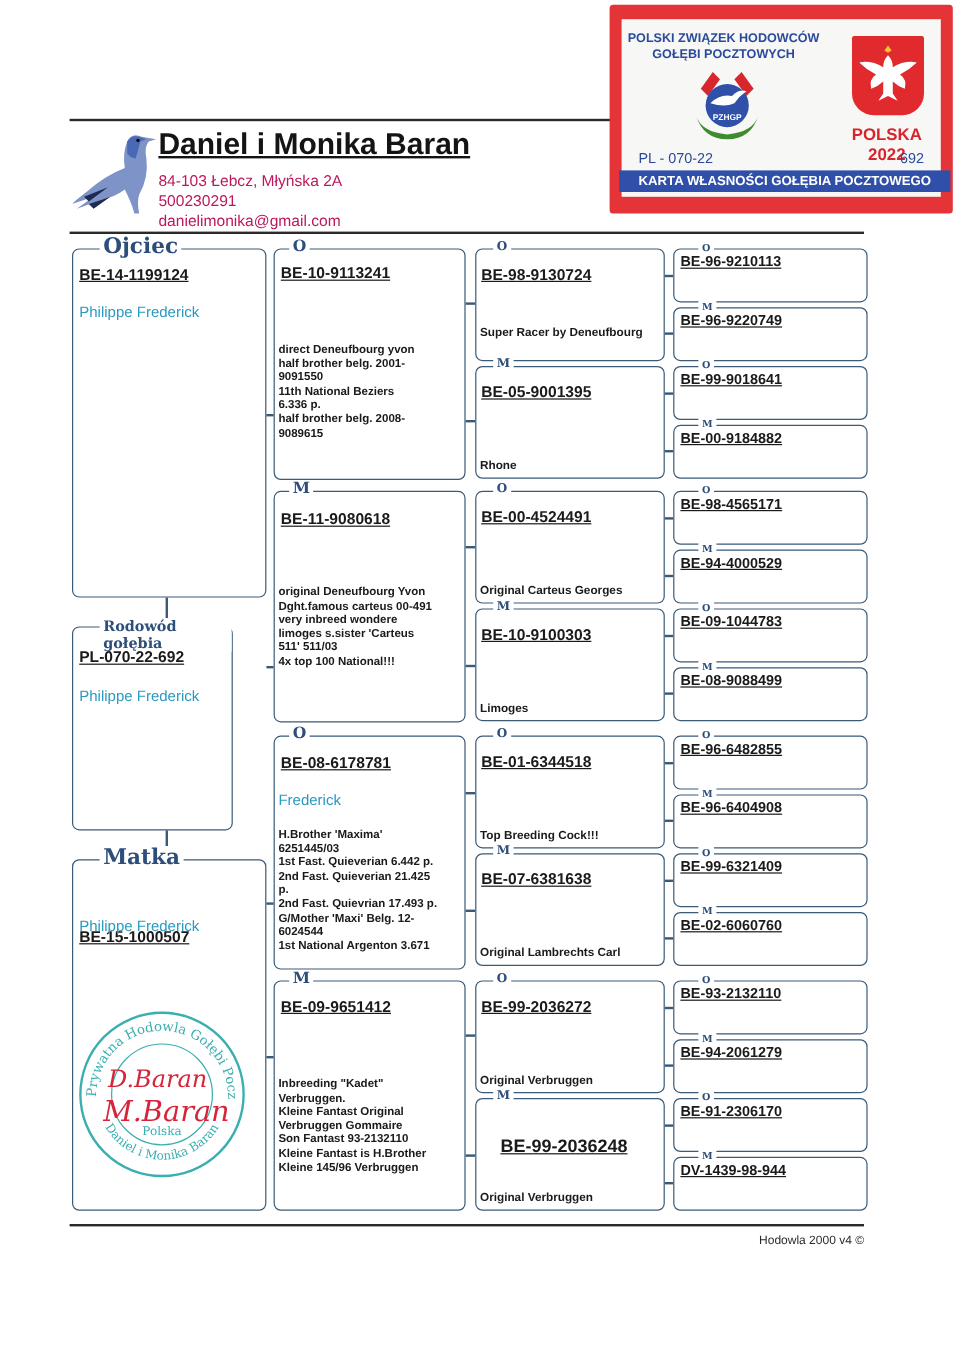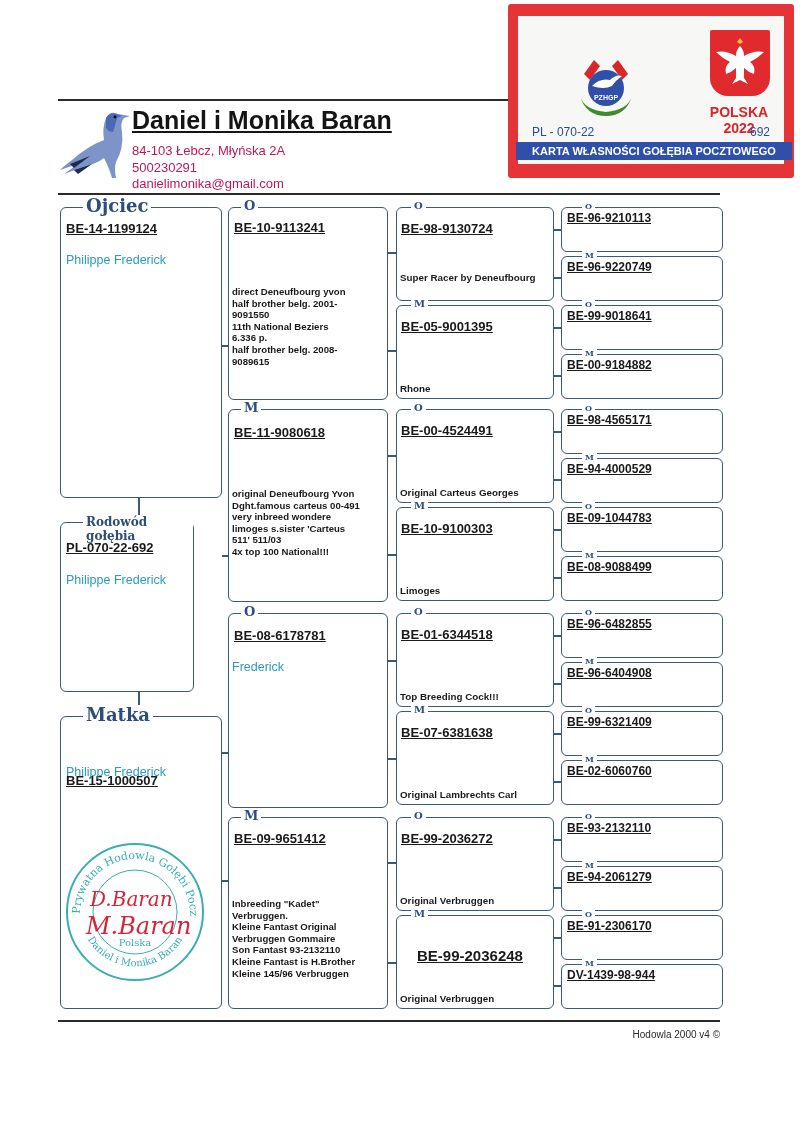--- a/index.html
+++ b/index.html
@@ -43,20 +43,24 @@
   <circle cx="55" cy="9" r="1.4" fill="#000"></circle>
 </svg>
 
 <div class="breeder-name">Daniel i Monika Baran</div>
 <div class="breeder-line" style="top:143px;">84-103 Łebcz, Młyńska 2A</div>
 <div class="breeder-line" style="top:160px;">500230291</div>
 <div class="breeder-line" style="top:176px;">danielimonika@gmail.com</div>
 
 <div class="card">
   <div class="card-inner">
+    <div class="card-org">
+      <div>POLSKI ZWIĄZEK HODOWCÓW</div>
+      <div>GOŁĘBI POCZTOWYCH</div>
+    </div>
     <svg class="pzhgp" viewBox="0 0 60 66">
       <path d="M8 22 L18 8 L24 14 L14 28z" fill="#d7262c"></path>
       <path d="M52 22 L42 8 L36 14 L46 28z" fill="#d7262c"></path>
       <path d="M4 44 q6 20 26 20 q20 0 26 -20 q-4 14 -26 16 q-22 -2 -26 -16z" fill="#3f8c2e"></path>
       <circle cx="30" cy="36" r="18" fill="#2f4fa8"></circle>
       <path d="M16 34 q8 -8 18 -6 q6 -6 12 -4 q-6 4 -10 10 q-8 4 -20 0z" fill="#fff"></path>
       <text x="30" y="48" text-anchor="middle" font-size="7" font-family="Liberation Sans, sans-serif" font-weight="bold" fill="#fff">PZHGP</text>
     </svg>
     <div class="card-emblem">
       <svg viewBox="0 0 60 66" width="60" height="66">
@@ -114,20 +118,29 @@
 Dght.famous carteus 00-491
 very inbreed wondere
 limoges s.sister 'Carteus
 511' 511/03
 4x top 100 National!!!</div>
 </div>
 <div class="box" style="left:228px;top:613px;width:160px;height:195px;">
   <span class="label" style="left:12px;font-size:13px;">O</span>
   <div class="ring" style="left:5px;top:14px;font-size:13px;">BE-08-6178781</div>
   <div class="owner" style="left:3px;top:46px;">Frederick</div>
+  <div class="note" style="left:3px;top:76px;">H.Brother 'Maxima'
+6251445/03
+1st Fast. Quieverian 6.442 p.
+2nd Fast. Quieverian 21.425
+p.
+2nd Fast. Quievrian 17.493 p.
+G/Mother 'Maxi' Belg. 12-
+6024544
+1st National Argenton 3.671</div>
 </div>
 <div class="box" style="left:228px;top:817px;width:160px;height:192px;">
   <span class="label" style="left:12px;font-size:13px;">M</span>
   <div class="ring" style="left:5px;top:13px;font-size:13px;">BE-09-9651412</div>
   <div class="note" style="left:3px;top:80px;">Inbreeding "Kadet"
 Verbruggen.
 Kleine Fantast Original
 Verbruggen Gommaire
 Son Fantast 93-2132110
 Kleine Fantast is H.Brother

